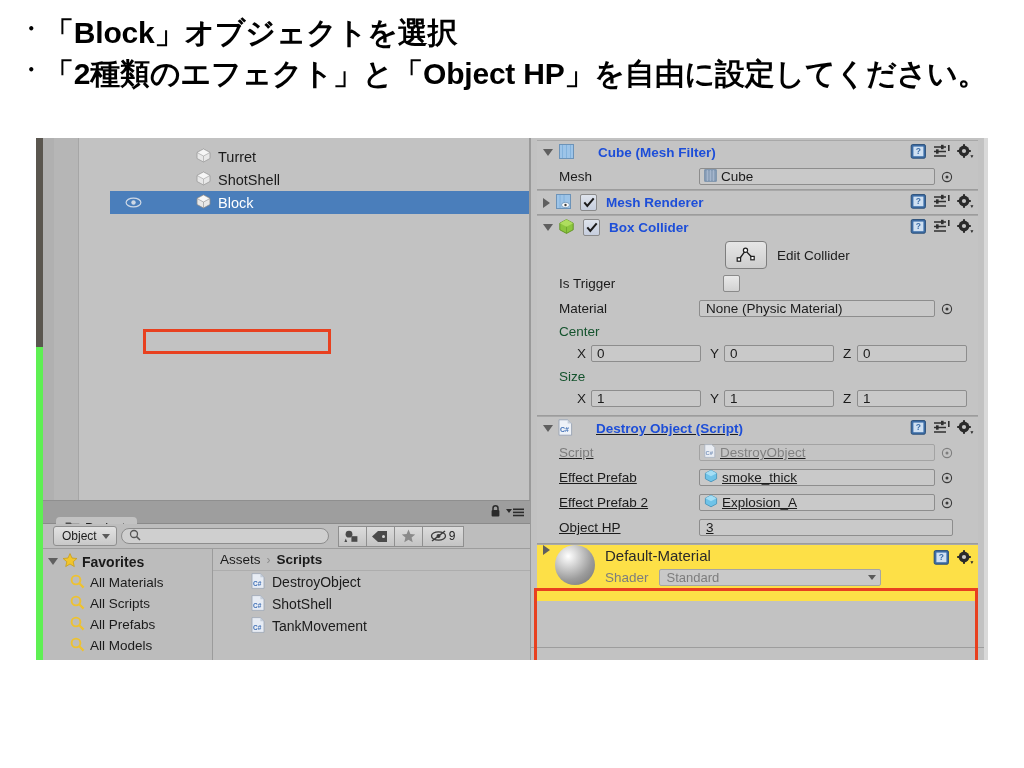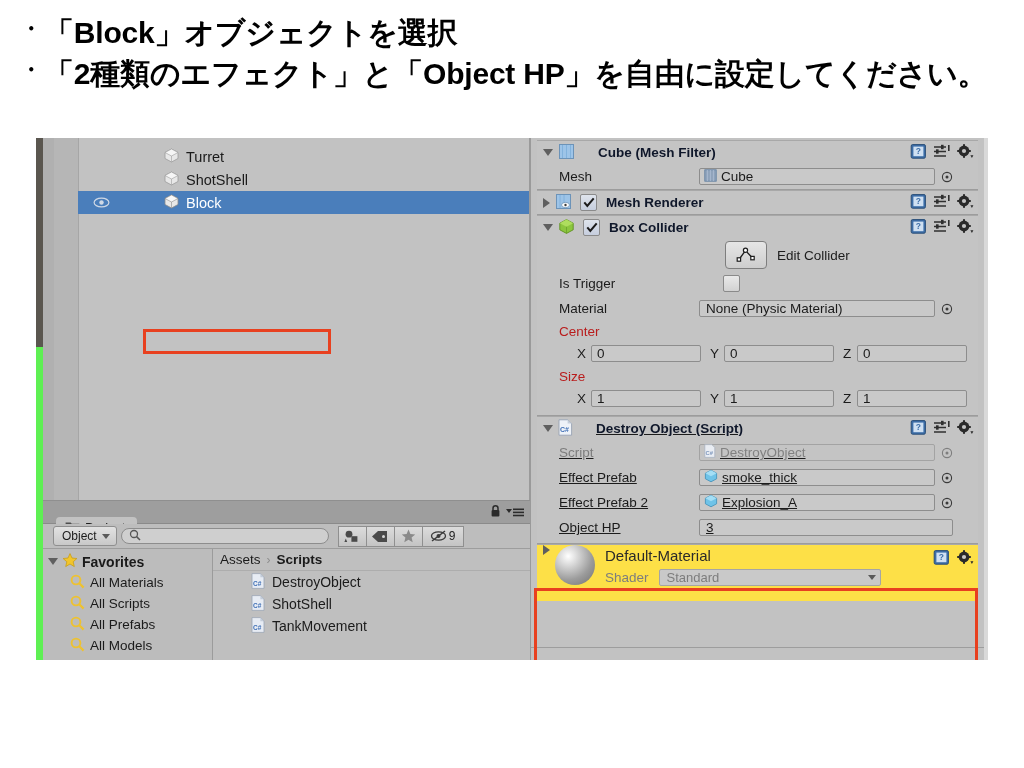--- a/index.html
+++ b/index.html
@@ -67,21 +67,21 @@
     box-sizing: border-box;
   }
   .hier-gutter {
     position: absolute; left: 0; top: 0; width: 11px; height: 362px;
     background: #b0b0b0; border-right: 1px solid #9b9b9b;
   }
   .hier-visibility {
     position: absolute; left: 11px; top: 0; width: 24px; height: 362px;
     background: #b6b6b6; border-right: 1px solid #a6a6a6;
   }
-  .hier-rows { position: absolute; left: 35px; top: 0; right: 0; bottom: 0; }
+  .hier-rows { position: absolute; left: 35px; top: 0; right: 0; bottom: 0; padding-left: 32px; }
   .hier-row {
     position: relative;
     height: 23px;
     display: flex;
     align-items: center;
     padding-left: 85px;
     box-sizing: border-box;
     font-size: 14.5px;
     color: #1b1b1b;
   }
@@ -224,21 +224,21 @@
     position: relative;
   }
   .comp-head {
     height: 23px;
     display: flex; align-items: center;
     padding-left: 6px;
     gap: 5px;
     background: #c4c4c4;
   }
   .comp-title {
-    font-size: 13.5px; font-weight: bold; color: #0f172a;
+    font-size: 13.5px; font-weight: bold; color: #1d4ed8;
     margin-left: 18px;
   }
   .comp-title.nomargin { margin-left: 4px; }
   .head-right {
     position: absolute; right: 4px; top: 2px;
     display: flex; align-items: center; gap: 6px;
   }
   .row {
     height: 25px;
     display: flex; align-items: center;
@@ -272,21 +272,21 @@
   }
   .vec-axis { font-size: 13.5px; width: 14px; color:#1b1b1b; }
   .vec-field {
     width: 110px; height: 17px;
     background: #c9c9c9; border: 1px solid #8d8d8d;
     border-radius: 2px; font-size: 13.5px;
     display: flex; align-items: center; padding-left: 5px;
     box-sizing: border-box; margin-right: 9px;
     color: #1b1b1b;
   }
-  .section-lbl { padding-left: 22px; font-size: 13.5px; height: 20px; display:flex; align-items:center; color:#b91c1c;}
+  .section-lbl { padding-left: 22px; font-size: 13.5px; height: 20px; display:flex; align-items:center; color:#14532d;}
   .edit-collider-row {
     height: 32px; display: flex; align-items: center; padding-left: 188px; gap: 10px;
   }
   .edit-btn {
     width: 40px; height: 26px;
     background: linear-gradient(#e6e6e6,#cdcdcd);
     border: 1px solid #7e7e7e;
     border-radius: 4px;
     display: flex; align-items: center; justify-content: center;
   }

